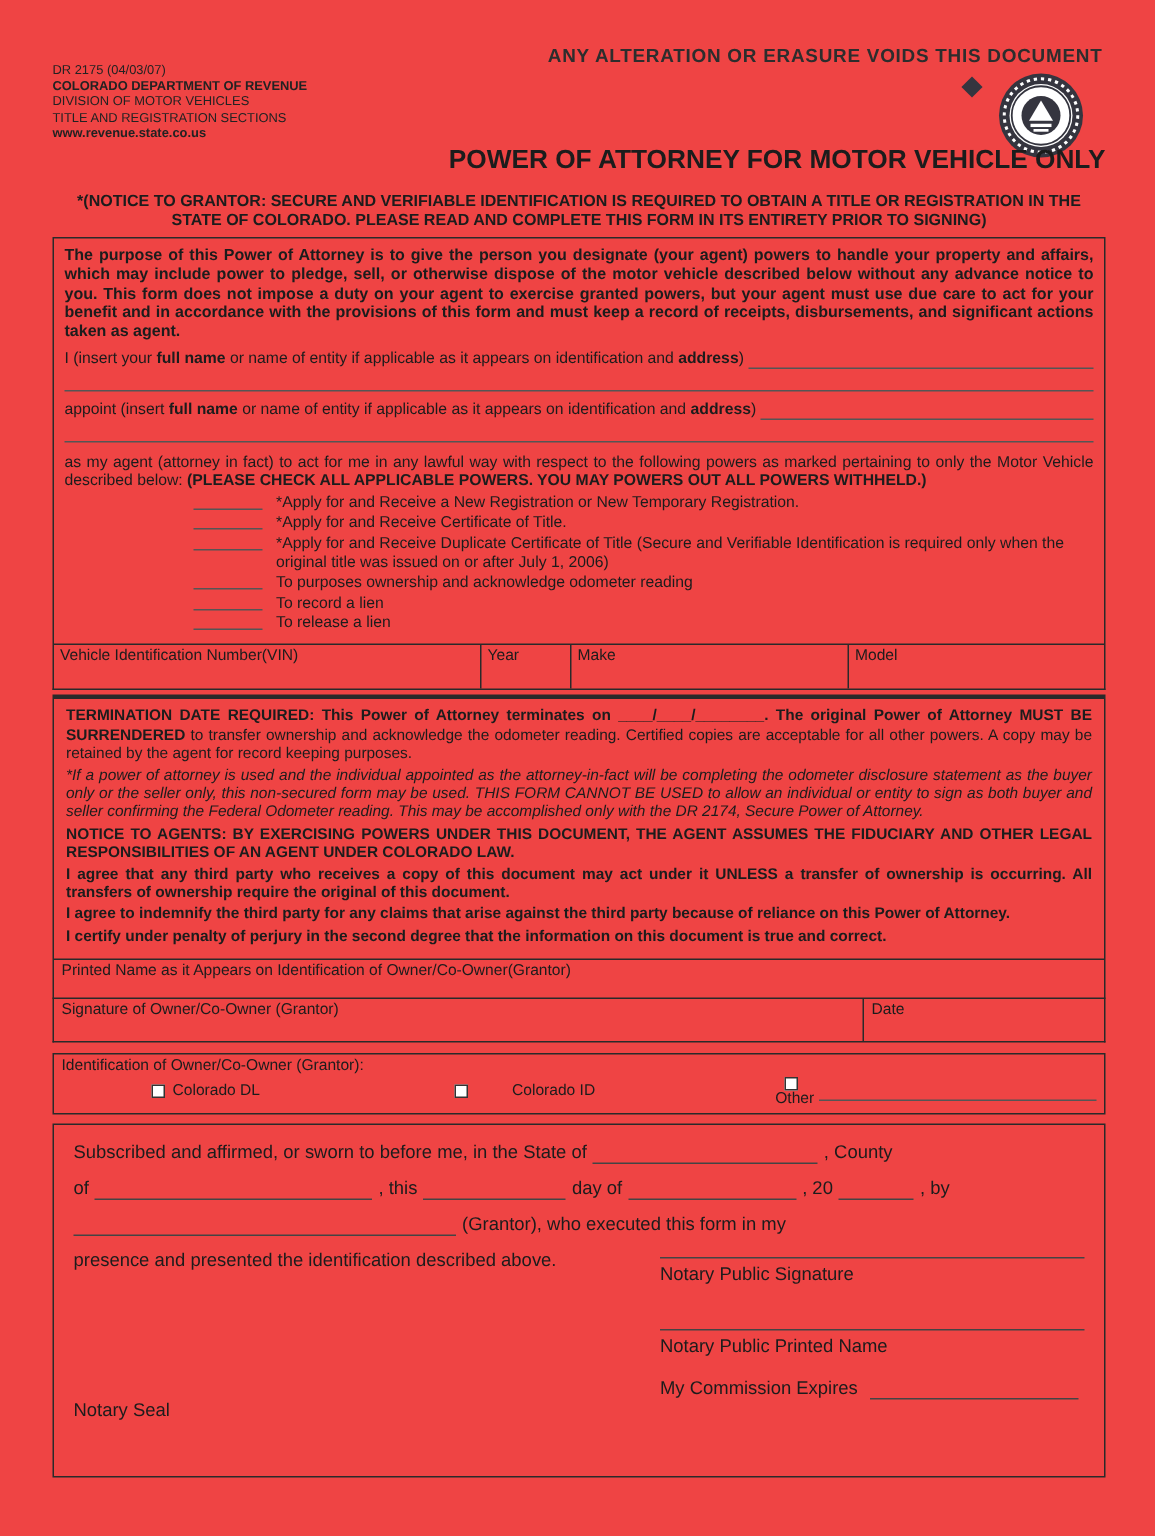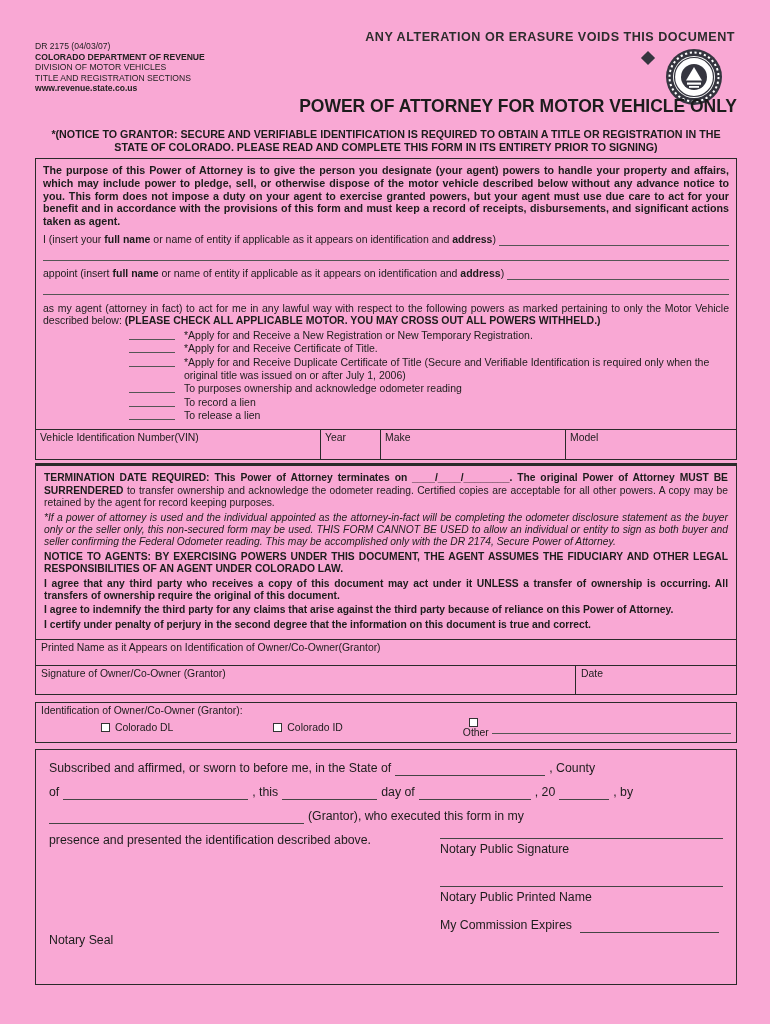--- a/index.html
+++ b/index.html
@@ -1,18 +1,18 @@
 <!DOCTYPE html>
 <html><head>
 <meta charset="utf-8">
 <style>
   * { margin:0; padding:0; box-sizing:border-box; }
   html,body { background:#fff; }
   .page{
-    width:770px; height:1024px; background:#f9a8d4; overflow:hidden; position:relative;
+    width:770px; height:1024px; background:#ef4444; overflow:hidden; position:relative;
     font-family:"Liberation Sans", sans-serif; color:#1c1c1c;
     padding:28px 33px 0 35px;
   }
   
   .hdr{ position:relative; height:100px; }
   .alt{ position:absolute; top:2px; right:2px; font-size:12.6px; font-weight:bold; letter-spacing:.5px; color:#2d2d2d; }
   .agency{ position:absolute; left:0; top:13px; font-size:8.6px; line-height:10.6px; color:#222; }
   .agency .fb{ font-weight:bold; }
   .sealwrap{ position:absolute; right:14px; top:20px; width:72px; height:60px; }
   .minilogo{ position:absolute; left:-8px; top:5px; width:10px; height:10px; background:#35353f; transform:rotate(45deg); }
@@ -44,21 +44,21 @@
   
   .prow{ border:1.6px solid #2a2a2a; border-top:none; padding:2px 5px; height:26px; font-size:10.4px; }
   .sigrow{ display:flex; border:1.6px solid #2a2a2a; border-top:none; height:29px; font-size:10.4px; }
   .sigc{ flex:0 0 540px; border-right:1px solid #2a2a2a; padding:2px 5px; }
   .datec{ flex:1; padding:2px 5px; }
   .idbox{ border:1.6px solid #2a2a2a; margin-top:7px; font-size:10.4px; }
   .idhead{ padding:2px 5px 0; }
   .cbrow{ display:flex; align-items:center; padding:2px 5px 4px; }
   .cbgroup{ display:flex; align-items:center;padding-left:40px; }
   .cb{ width:9px; height:9px; border:1.2px solid #333; margin-right:5px; flex:none; background:#fff; }
-  .g1{ margin-left:20px; } .g2{ margin-left:60px; } .g3{ margin-left:80px;flex-direction:column; }
+  .g1{ margin-left:20px; } .g2{ margin-left:90px;gap:24px; } .g3{ margin-left:80px;flex-direction:column; }
   .idcells{ display:flex; border-top:1px solid #2a2a2a; height:22px; }
   .idc1{ flex:0 0 290px; border-right:1px solid #2a2a2a; padding:2px 5px; }
   .idc2{ flex:0 0 230px; border-right:1px solid #2a2a2a; padding:2px 5px; }
   .idc3{ flex:1; padding:2px 5px; }
   
   .notary{ border:1.6px solid #2a2a2a; margin-top:6px; height:236px; position:relative; padding:11px 13px; font-size:12.3px; line-height:15px; }
   .nl{ display:flex; align-items:flex-end; margin-bottom:9px; }
   .nl .txt{ white-space:nowrap; }
   .nb{ border-bottom:1px solid #444; height:15px; display:inline-block; margin:0 4px; }
   .w150{ width:150px; } .w185{ width:185px; } .w95{ width:95px; } .w112{ width:112px; } .w50{ width:50px; } .w255{ width:255px; margin-left:0; }
@@ -109,21 +109,21 @@
       <span class="fill"></span>
     </div>
     <div class="fullblank"></div>
 
     <div class="inline-line">
       <span class="txt"><span>appoint (insert </span><b>full name</b><span> or name of entity if applicable as it appears on identification and </span><b>address</b><span>)</span></span>
       <span class="fill"></span>
     </div>
     <div class="fullblank"></div>
 
-    <p class="agentp"><span>as my agent (attorney in fact) to act for me in any lawful way with respect to the following powers as marked pertaining to only the Motor Vehicle described below: </span><b>(PLEASE CHECK ALL APPLICABLE MOTOR. YOU MAY CROSS OUT ALL POWERS WITHHELD.)</b></p>
+    <p class="agentp"><span>as my agent (attorney in fact) to act for me in any lawful way with respect to the following powers as marked pertaining to only the Motor Vehicle described below: </span><b>(PLEASE CHECK ALL APPLICABLE POWERS. YOU MAY POWERS OUT ALL POWERS WITHHELD.)</b></p>
 
     <div class="powers">
       <div class="power">
         <span class="pblank"></span>
         <span class="plabel">*Apply for and Receive a New Registration or New Temporary Registration.</span>
       </div>
       <div class="power">
         <span class="pblank"></span>
         <span class="plabel">*Apply for and Receive Certificate of Title.</span>
       </div>

